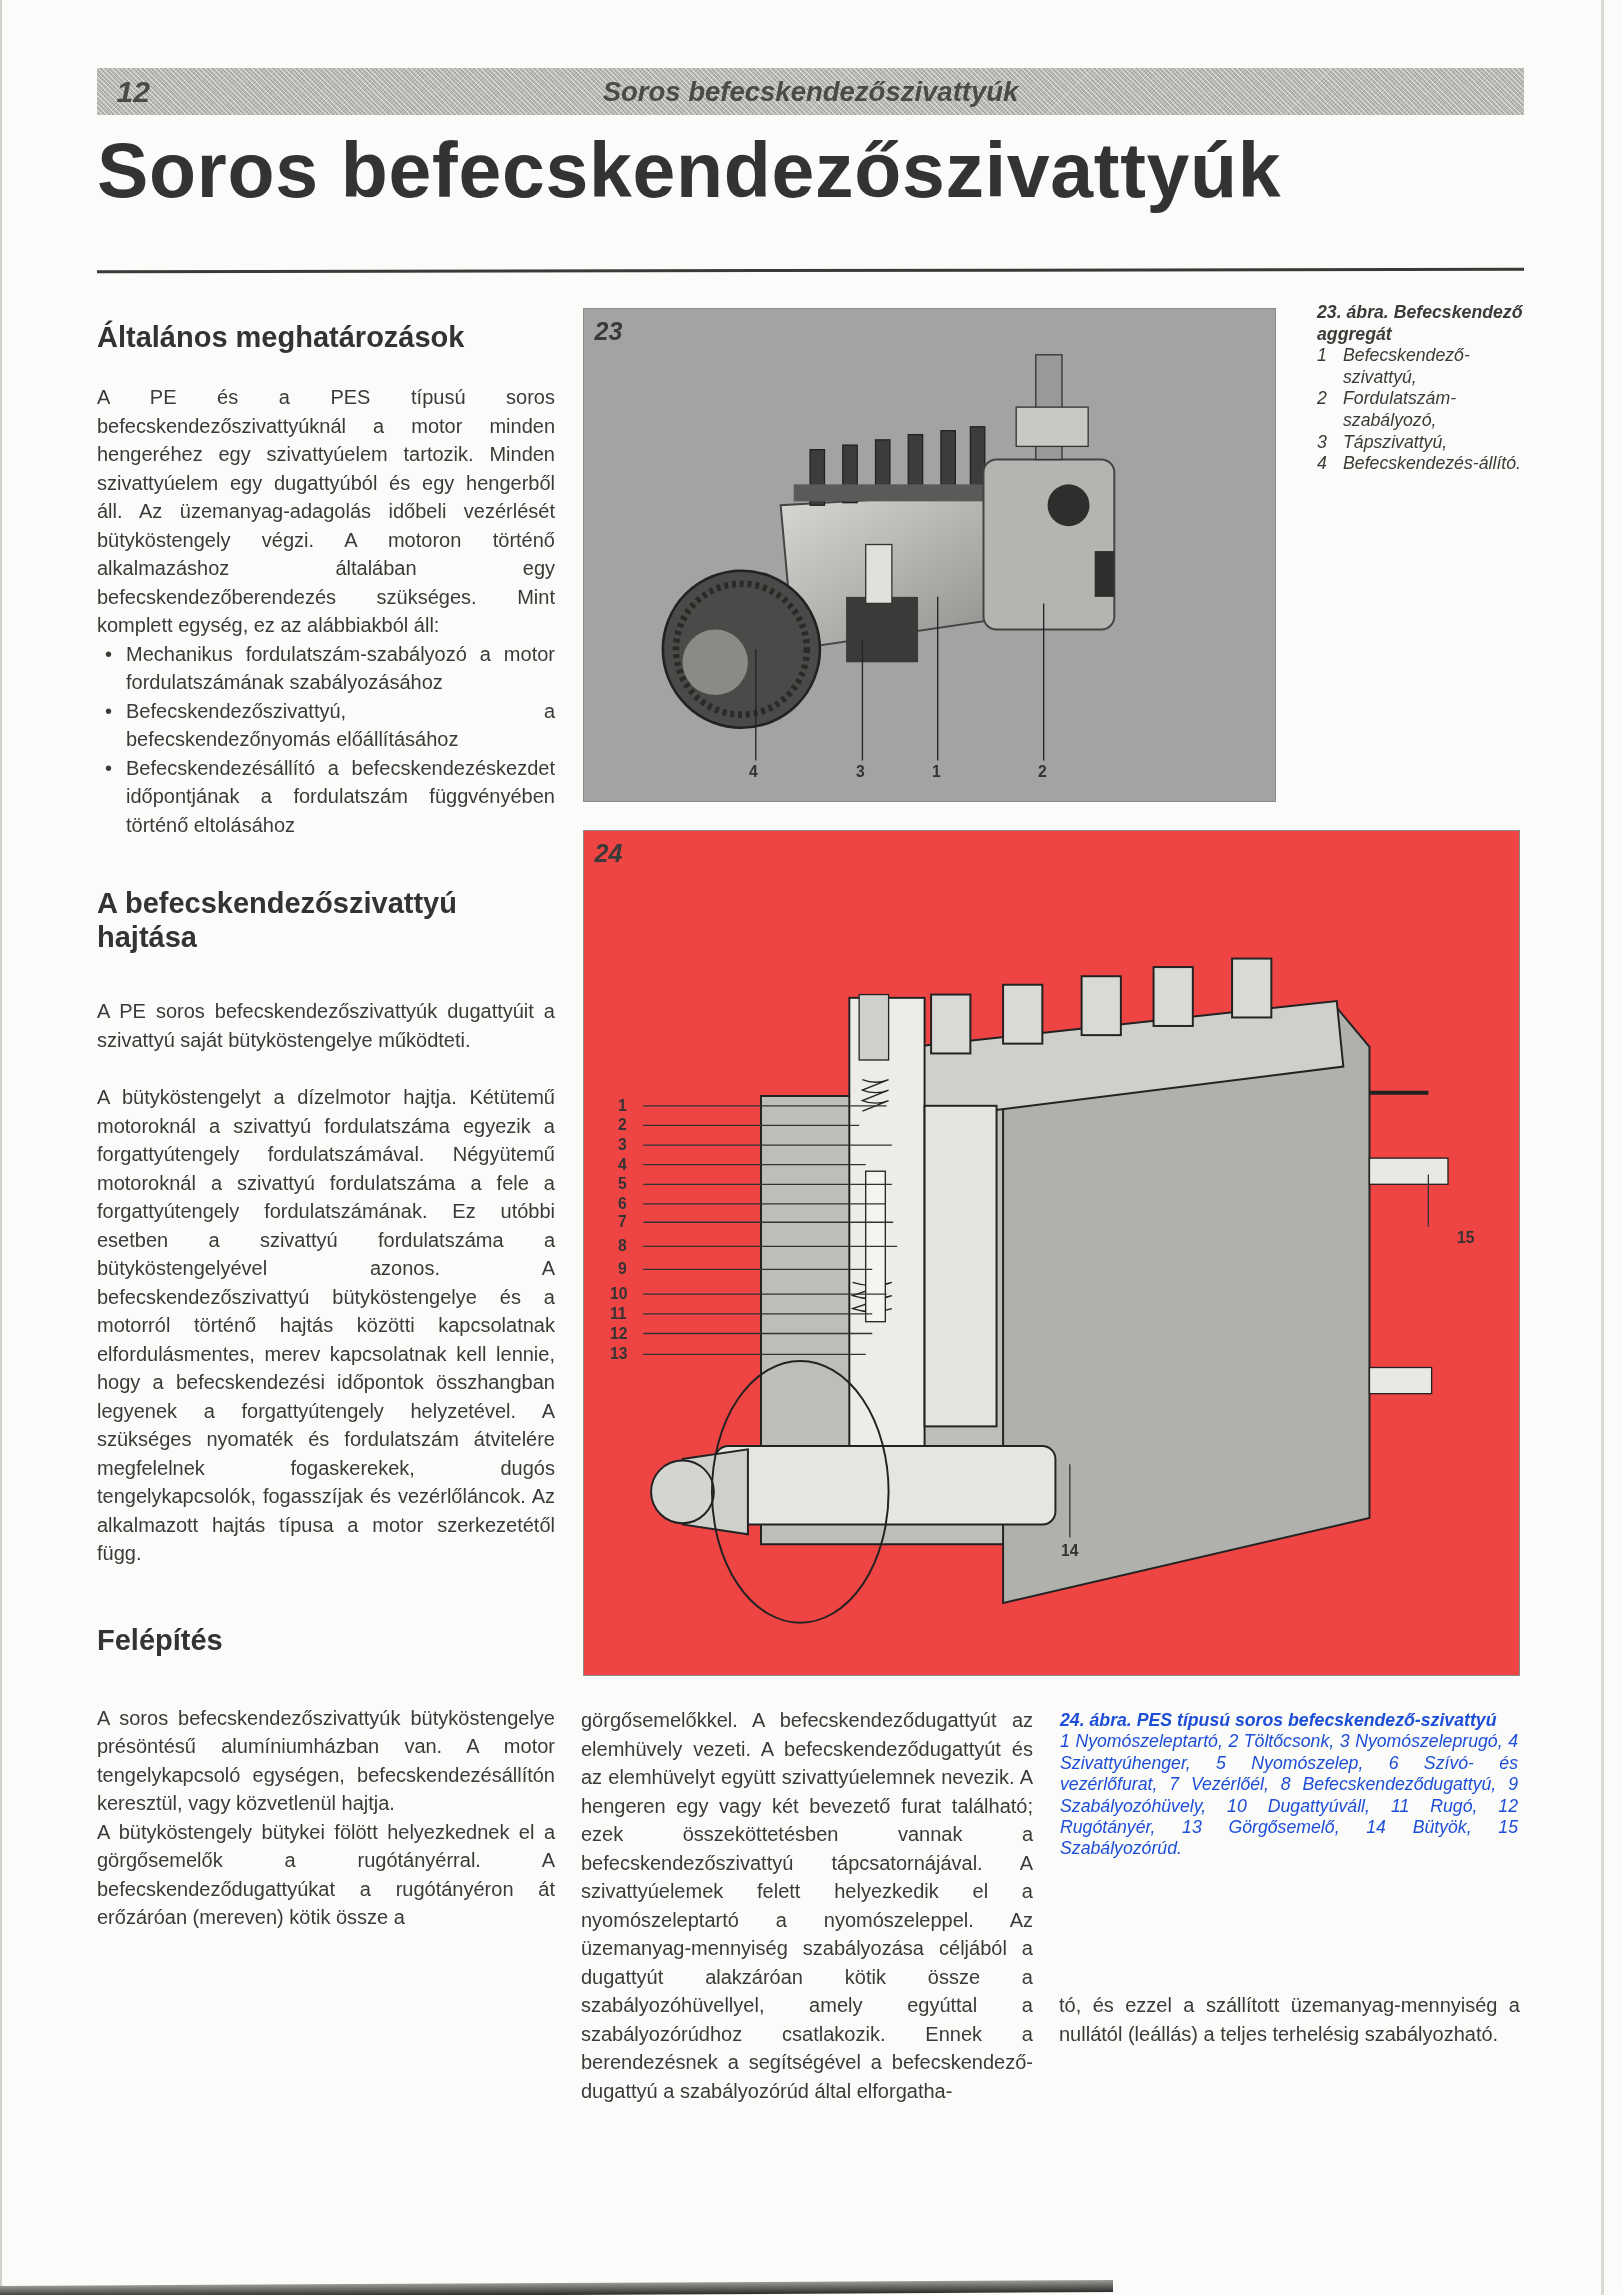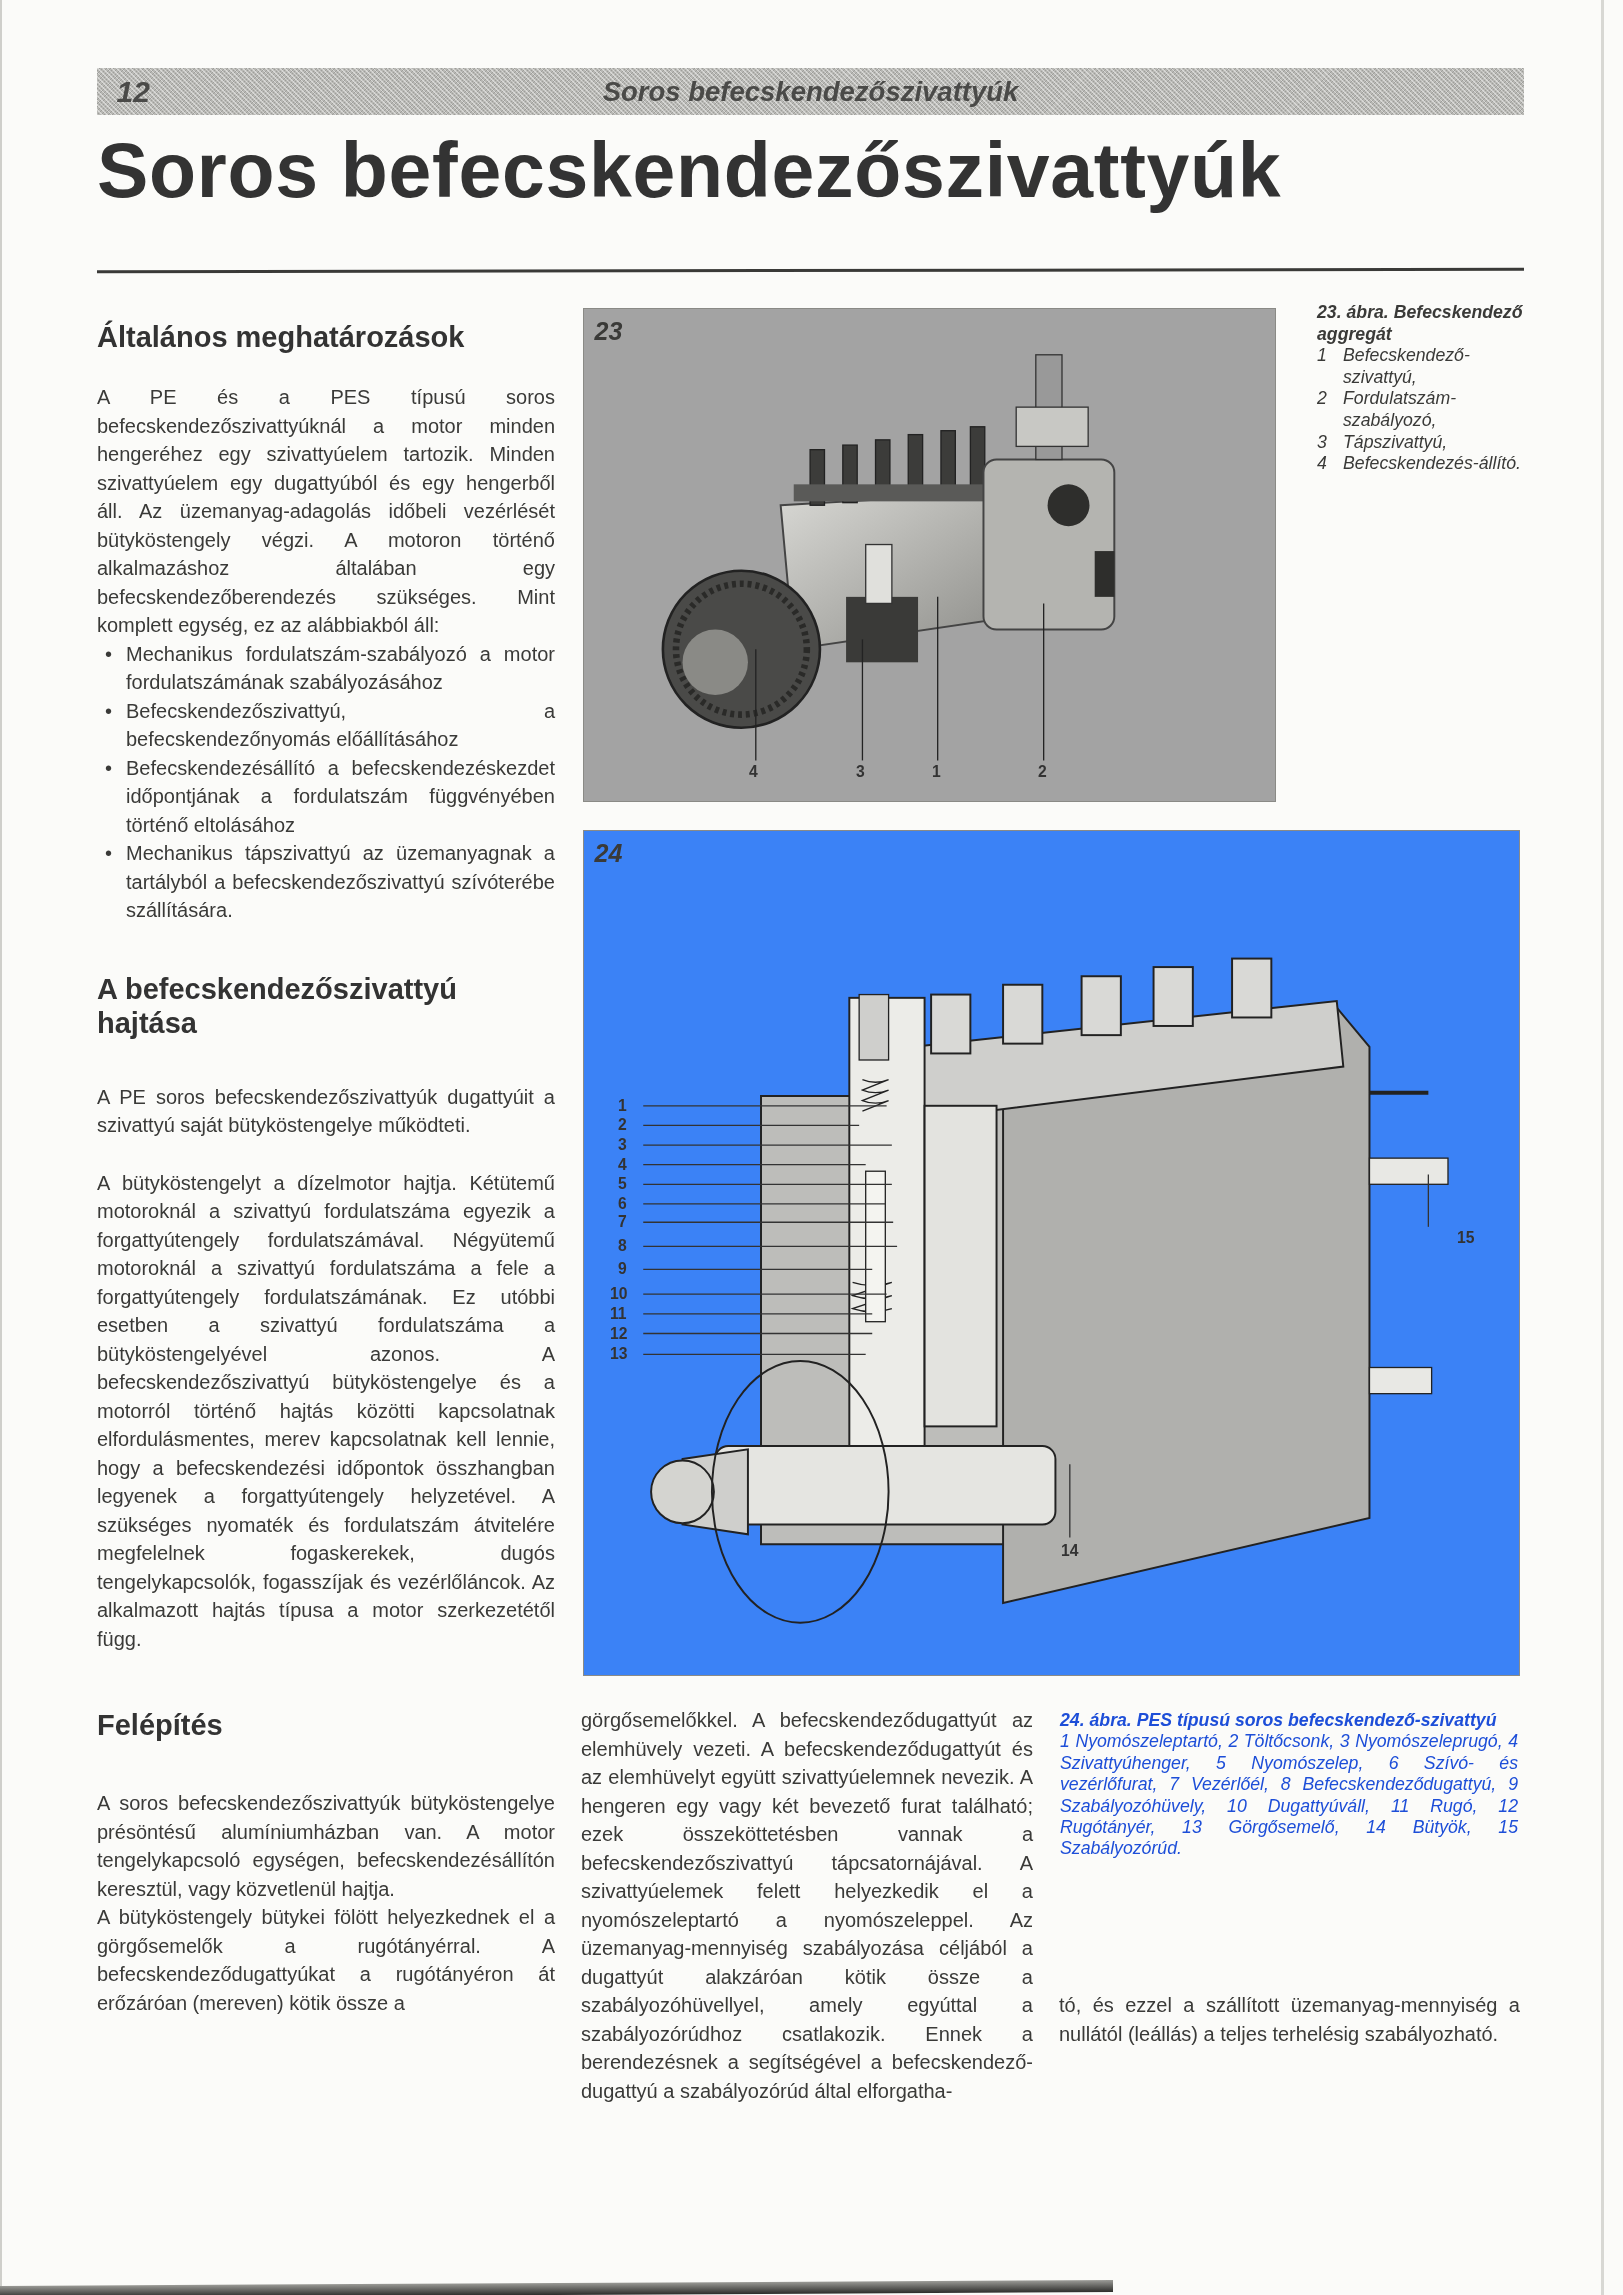--- a/index.html
+++ b/index.html
@@ -43,21 +43,21 @@
   .bullets li { position:relative; padding-left:29px; font-size:20px; line-height:28.5px; text-align:justify; color:#3a3a38; }
   .bullets li::before { content:"•"; position:absolute; left:7.9px; top:0; }
   .h2-drive { font-size:29px; line-height:34px; margin-top:47px !important; margin-bottom:43px !important; }
   .lead-underlined { font-size:20px; line-height:28.5px; text-align:justify; color:#3a3a38; margin:0 0 29px 0;
     text-decoration-thickness:1.3px; text-underline-offset:4.6px; }
   .h2-build { font-size:29px; line-height:34px; margin-top:55px !important; margin-bottom:47px !important; }
 
   
   .figure-box { position:absolute; border:1.3px solid #8a8a86; background:#f4f4f1; }
   .fig23 { left:583px; top:308px; width:691px; height:492px; background:#a3a3a3; }
-  .fig24 { left:583px; top:830px; width:935px; height:844px; background:#3b82f6; }
+  .fig24 { left:583px; top:830px; width:935px; height:844px; background:#ef4444; }
   .fig-number { position:absolute; left:10.5px; top:7.9px; font-size:25px; font-weight:bold; font-style:italic; color:#3a3a38; }
   .fig-svg { position:absolute; left:0; top:0; }
   .callout { position:absolute; font-size:15.7px; color:#333; font-weight:bold; }
 
   
   .caption23 { position:absolute; left:1317px; top:302px; width:209px; font-size:17.7px; line-height:21.6px; font-style:italic; color:#3a3a38; }
   .caption23 .cap-title { font-weight:bold; margin:0; }
   .caption23 .cap-item { display:flex; }
   .caption23 .cap-num { width:26px; flex:none; }
   .caption24 { position:absolute; left:1060px; top:1710px; width:458px; font-size:17.7px; line-height:21.4px; font-style:italic; color:#1d4ed8; }
@@ -81,21 +81,20 @@
 <h1 class="main-title">Soros befecskendezőszivattyúk</h1>
 <div class="title-rule"></div>
 
 <div class="col-left">
   <h2 class="h2-general">Általános meghatározások</h2>
   <p class="body-text">A PE és a PES típusú soros befecskendezőszivattyúknál a motor minden hengeréhez egy szivattyúelem tartozik. Minden szivattyúelem egy dugattyúból és egy hengerből áll. Az üzemanyag-adagolás időbeli vezérlését bütyköstengely végzi. A motoron történő alkalmazáshoz általában egy befecskendezőberendezés szükséges. Mint komplett egység, ez az alábbiakból áll:</p>
   <ul class="bullets">
     <li>Mechanikus fordulatszám-szabályozó a motor fordulatszámának szabályozásához</li>
     <li>Befecskendezőszivattyú, a befecskendezőnyomás előállításához</li>
     <li>Befecskendezésállító a befecskendezéskezdet időpontjának a fordulatszám függvényében történő eltolásához</li>
-    <li>Mechanikus tápszivattyú az üzemanyagnak a tartályból a befecskendezőszivattyú szívóterébe szállítására.</li>
   </ul>
 
   <h2 class="h2-drive">A befecskendezőszivattyú hajtása</h2>
   <p class="lead-underlined">A PE soros befecskendezőszivattyúk dugattyúit a szivattyú saját bütyköstengelye működteti.</p>
   <p class="body-text">A bütyköstengelyt a dízelmotor hajtja. Kétütemű motoroknál a szivattyú fordulatszáma egyezik a forgattyútengely fordulatszámával. Négyütemű motoroknál a szivattyú fordulatszáma a fele a forgattyútengely fordulatszámának. Ez utóbbi esetben a szivattyú fordulatszáma a bütyköstengelyével azonos. A befecskendezőszivattyú bütyköstengelye és a motorról történő hajtás közötti kapcsolatnak elfordulásmentes, merev kapcsolatnak kell lennie, hogy a befecskendezési időpontok összhangban legyenek a forgattyútengely helyzetével. A szükséges nyomaték és fordulatszám átvitelére megfelelnek fogaskerekek, dugós tengelykapcsolók, fogasszíjak és vezérlőláncok. Az alkalmazott hajtás típusa a motor szerkezetétől függ.</p>
 
   <h2 class="h2-build">Felépítés</h2>
   <p class="body-text">A soros befecskendezőszivattyúk bütyköstengelye présöntésű alumíniumházban van. A motor tengelykapcsoló egységen, befecskendezésállítón keresztül, vagy közvetlenül hajtja.</p>
   <p class="body-text">A bütyköstengely bütykei fölött helyezkednek el a görgősemelők a rugótányérral. A befecskendeződugattyúkat a rugótányéron át erőzáróan (mereven) kötik össze a</p>
 </div>

